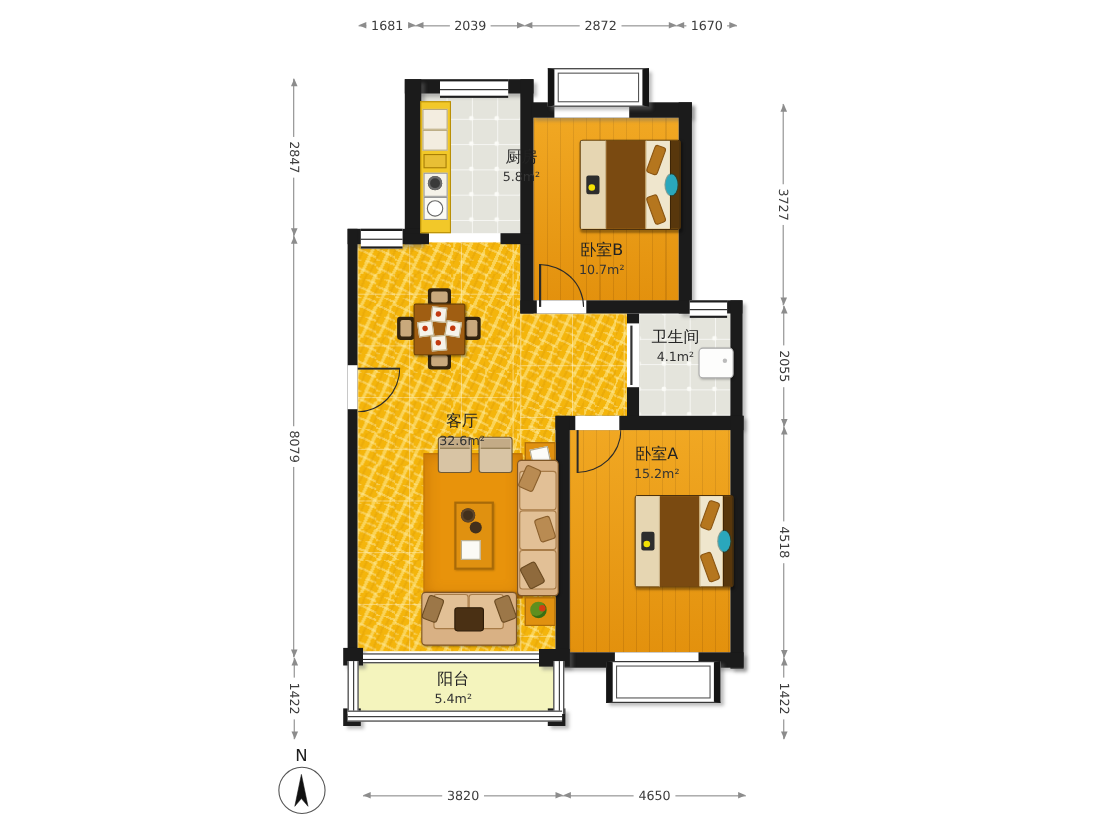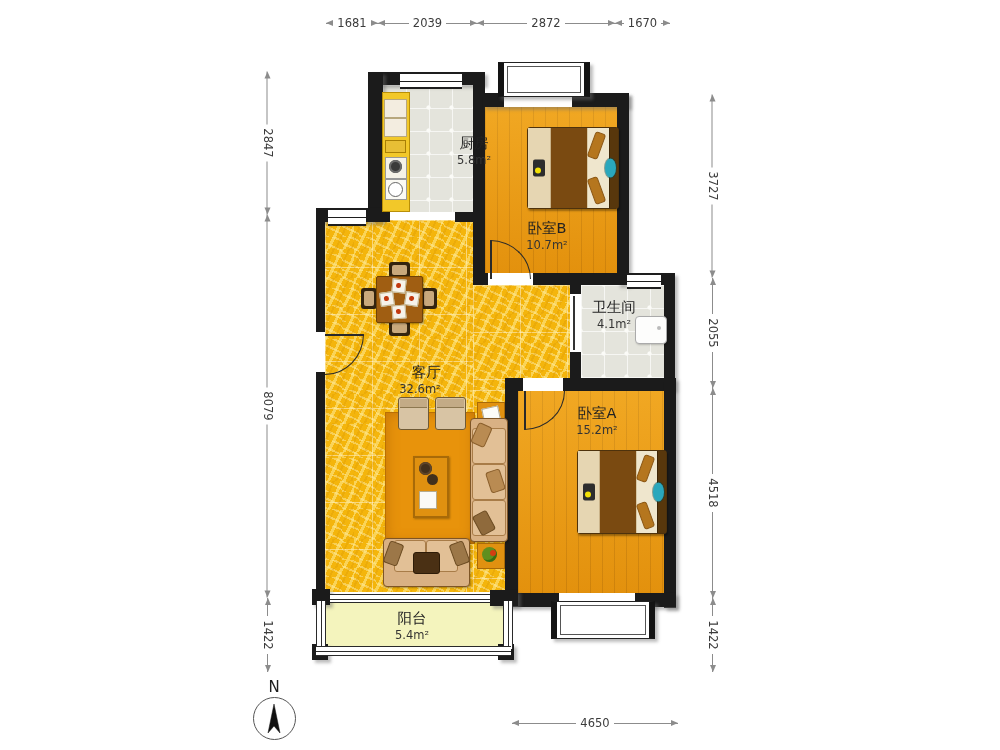--- a/index.html
+++ b/index.html
@@ -215,21 +215,21 @@
     <div class="area">5.8m²</div>
   </div>
   <div class="rlabel" style="left:547px;top:236px;">
     <div class="rname">卧室B</div>
     <div class="area">10.7m²</div>
   </div>
   <div class="rlabel" style="left:614px;top:315px;">
     <div class="rname">卫生间</div>
     <div class="area">4.1m²</div>
   </div>
-  <div class="rlabel" style="left:420px;top:380px;text-align:right;">
+  <div class="rlabel" style="left:420px;top:391px;">
     <div class="rname">客厅</div>
     <div class="area">32.6m²</div>
   </div>
   <div class="rlabel" style="left:597px;top:421px;">
     <div class="rname">卧室A</div>
     <div class="area">15.2m²</div>
   </div>
   <div class="rlabel" style="left:412px;top:626px;">
     <div class="rname">阳台</div>
     <div class="area">5.4m²</div>
@@ -286,20 +286,25 @@
       <span class="ln l"></span>
       <span class="dtext">4518</span>
       <span class="ln r"></span>
     </div>
   <div class="dim v" style="left:676px;top:626px;width:74px;">
       <span class="ln l"></span>
       <span class="dtext">1422</span>
       <span class="ln r"></span>
     </div>
 
+  <div class="dim" style="left:330px;top:714px;width:182px;">
+      <span class="ln l"></span>
+      <span class="dtext">3820</span>
+      <span class="ln r"></span>
+    </div>
   <div class="dim" style="left:512px;top:714px;width:166px;">
       <span class="ln l"></span>
       <span class="dtext">4650</span>
       <span class="ln r"></span>
     </div>
 
   <div class="compass" style="left:252px;top:678px;width:44px;">
     <div>N</div>
     <div class="circle">
       <svg width="34" height="34" viewBox="0 0 34 34">

